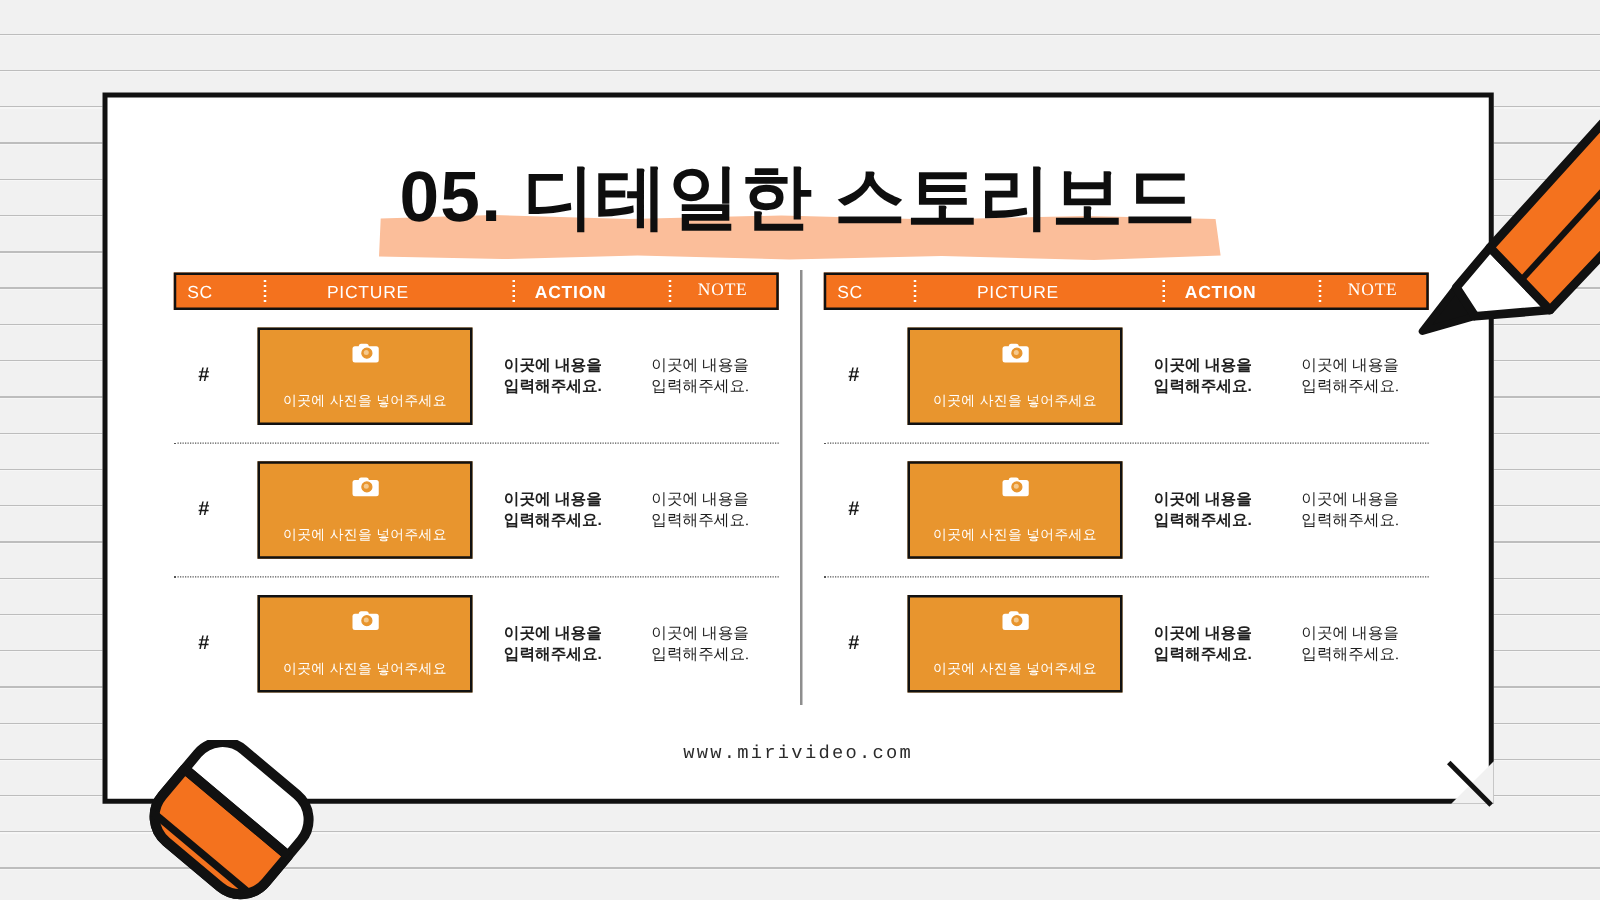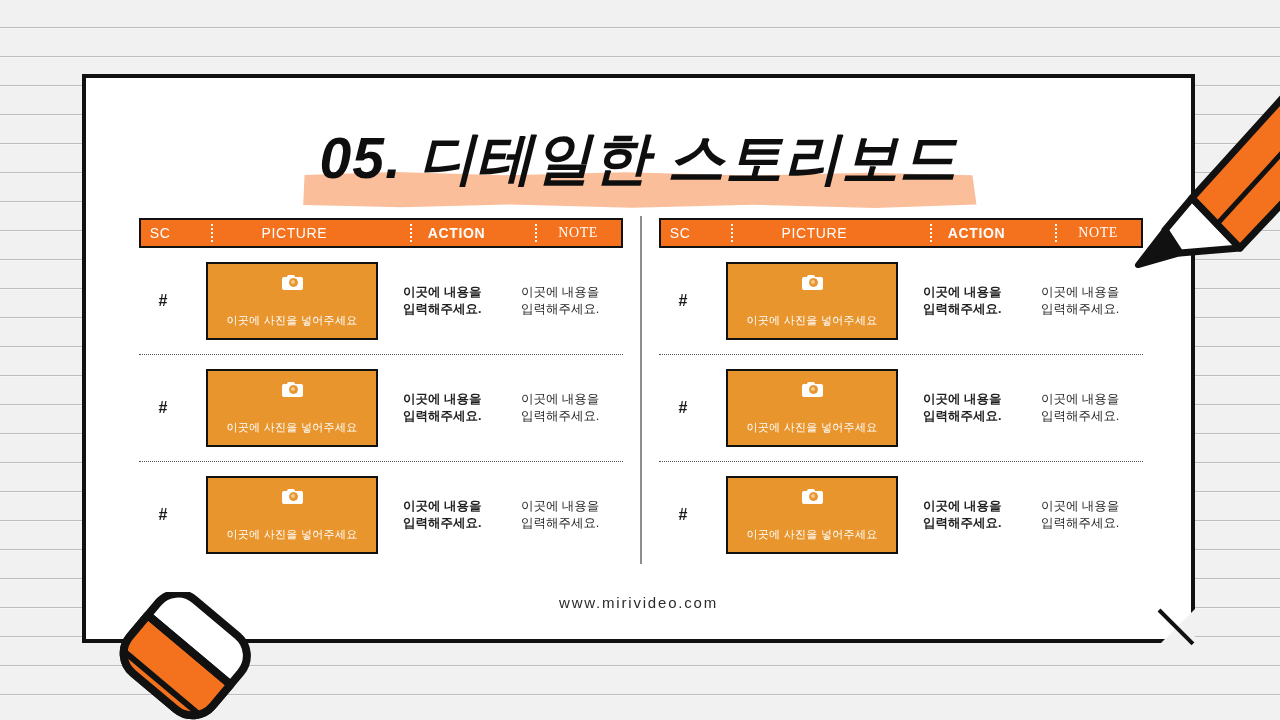--- a/index.html
+++ b/index.html
@@ -97,21 +97,20 @@
   }
   #title-text {
     position: relative;
     z-index: 2;
     font-size: 57px;
     font-weight: bold;
     color: #0e0e0e;
     letter-spacing: 1px;
     line-height: 96px;
     white-space: nowrap;
-    font-style: italic;
   }
 
   
   #boards {
     position: absolute;
     left: 0;
     top: 140px;
     width: 100%;
     height: 350px;
   }
@@ -259,20 +258,21 @@
   
   #footer-url {
     position: absolute;
     left: 0;
     right: 0;
     bottom: 28px;
     text-align: center;
     font-size: 15px;
     letter-spacing: 1.8px;
     color: #2b2b2b;
+    font-family: Liberation Mono, monospace;
   }
 
   
   #pencil {
     position: absolute;
     left: 1130px;
     top: 60px;
     width: 260px;
     height: 230px;
     z-index: 5;

